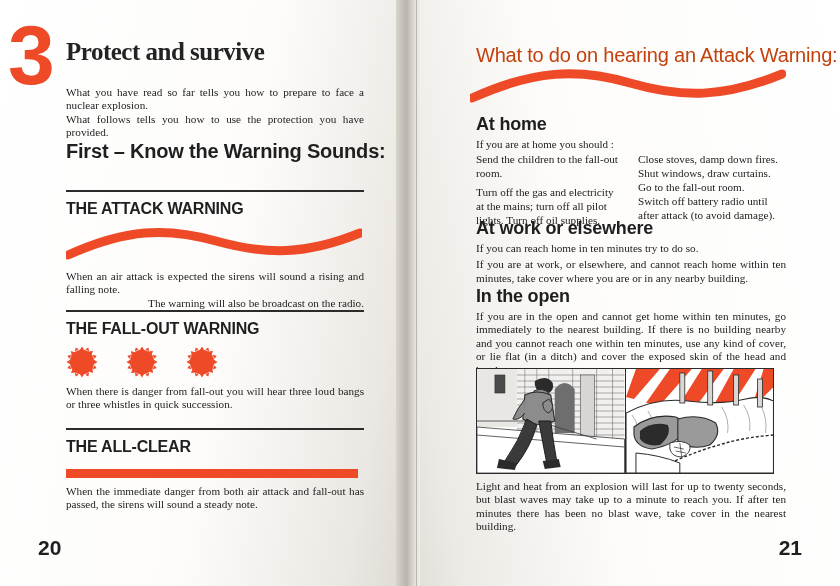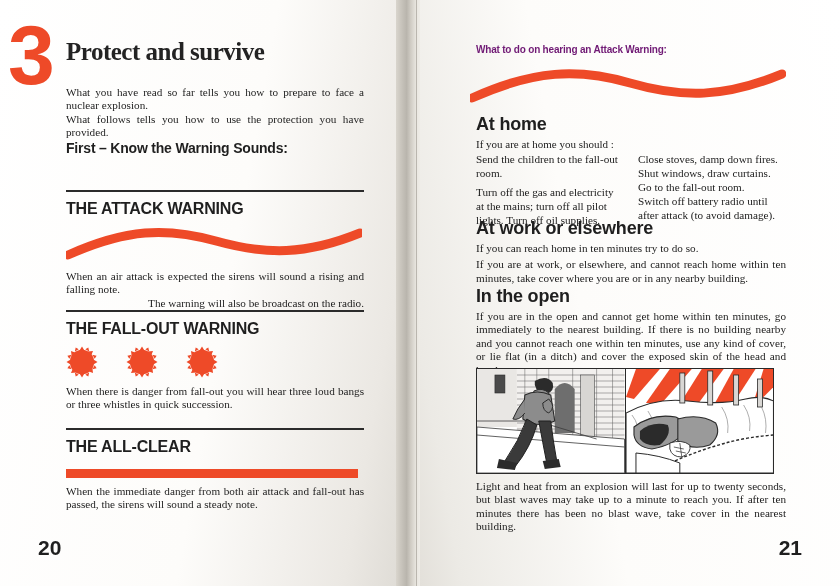--- a/index.html
+++ b/index.html
@@ -83,21 +83,21 @@
   }
   .body p { margin: 0; }
   .lead {
     position: absolute;
     left: 66px; top: 86px;
     width: 298px;
   }
   .sec-head {
     font-family: "Liberation Sans", sans-serif;
     font-weight: bold;
-    font-size: 14px;
+    font-size: 20px;
     color: #1f1f1f;
     letter-spacing: -0.2px;
   }
   .first-know {
     position: absolute;
     left: 66px; top: 140px;
   }
 
   .rule {
     height: 2px;
@@ -147,23 +147,23 @@
     bottom: 26px;
   }
   .folio-left  { left: 38px; }
   .folio-right { right: 38px; }
 
   
   .r-title {
     position: absolute;
     left: 56px; top: 44px;
     font-family: "Liberation Sans", sans-serif;
-    font-weight: bold;
-    font-size: 10px;
-    color: #701a75;
+    font-weight: normal;
+    font-size: 20px;
+    color: #c2410c;
     letter-spacing: -0.2px;
   }
   .r-wave {
     position: absolute;
     left: 50px; top: 66px;
     width: 316px; height: 40px;
   }
   .r-block {
     position: absolute;
     left: 56px;

